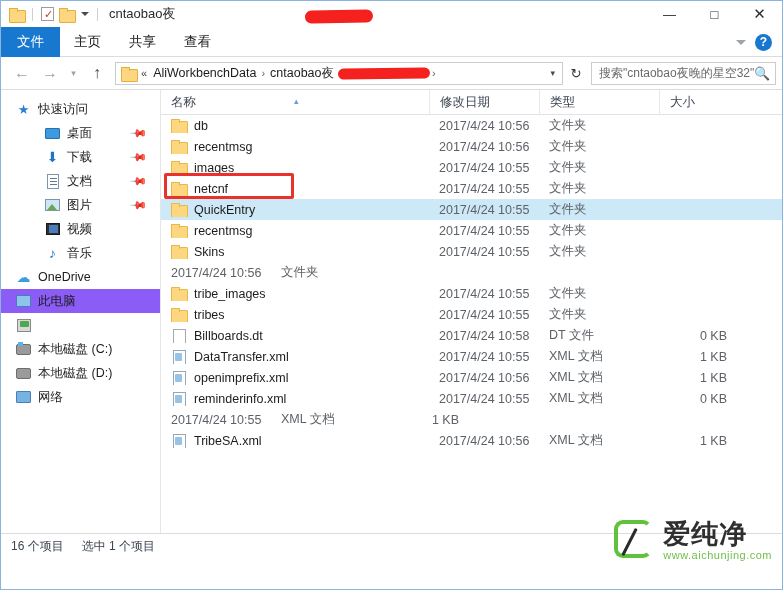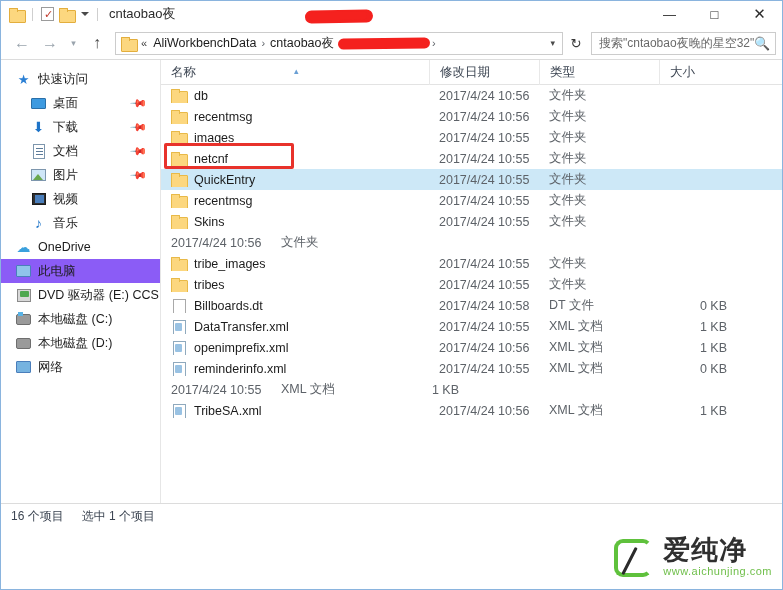--- a/index.html
+++ b/index.html
@@ -174,21 +174,21 @@
   }
   .sidebar {
     width: 160px; background: #ffffff; padding-top: 7px;
     border-right: 1px solid #e6e6e6; overflow: hidden; position: relative;
   }
   .sb-item {
     height: 24px; display: flex; align-items: center;
     padding-left: 14px; font-size: 12.5px; color: #1c1c1c;
     position: relative; white-space: nowrap;
   }
-  .sb-item.lvl2 { padding-left: 29px; }
+  .sb-item.lvl2 { padding-left: 29px; margin-left: 14px; }
   .sb-item.selected { background: #8b5cf6; }
   .sb-ico {
     width: 17px; height: 16px; margin-right: 6px;
     display: flex; align-items: center; justify-content: center;
     flex: 0 0 17px;
   }
   .pin {
     position: absolute; right: 14px; top: 6px;
     font-size: 11px; color: #9aa4ad; transform: rotate(45deg);
   }
@@ -330,22 +330,22 @@
   
   .statusbar {
     height: 25px; display: flex; align-items: center;
     border-top: 1px solid #dcdcdc; background: #ffffff;
     padding-left: 10px; gap: 18px;
     font-size: 12px; color: #3c4552;
   }
 
   
   .watermark {
-    position: absolute; right: 10px; bottom: 12px;
-    display: flex; align-items: flex-end; gap: 11px;
+    position: absolute; right: 10px; bottom: 28px;
+    display: flex; align-items: flex-start; gap: 11px;
     pointer-events: none;
   }
   .wm-logo {
     width: 38px; height: 38px; border: 4px solid #5fc13c;
     border-radius: 9px; position: relative;
     border-right-color: transparent;
   }
   .wm-logo:after {
     content: ""; position: absolute; left: 10px; top: 3px;
     width: 3px; height: 30px; background: #2b2b2b;
@@ -381,20 +381,30 @@
       <span>cntaobao夜</span>
       <span class="redact-title"></span>
     </div>
     <div class="wincontrols">
       <div class="wc">—</div>
       <div class="wc">□</div>
       <div class="wc close-btn">✕</div>
     </div>
   </div>
 
+  <div class="ribbon">
+    <div class="rtab file-tab">文件</div>
+    <div class="rtab">主页</div>
+    <div class="rtab">共享</div>
+    <div class="rtab">查看</div>
+    <div class="ribbon-right">
+      <span class="chev-down"></span>
+      <span class="help-btn">?</span>
+    </div>
+  </div>
 
   <div class="addrbar">
     <div class="navbtn">←</div>
     <div class="navbtn">→</div>
     <div class="navbtn small">▾</div>
     <div class="navbtn enabled">↑</div>
     <div class="addrbox">
       <span class="ico-folder"></span>
       <span class="crumb-chevs">«</span>
       <span class="crumb">AliWorkbenchData</span>
@@ -469,21 +479,20 @@
       <div class="sb-item selected">
         <span class="sb-ico">
             <span class="i-pc"></span>
           </span>
         <span class="sb-label">此电脑</span>
       </div>
       <div class="sb-item">
         <span class="sb-ico">
             <span class="i-dvd"></span>
           </span>
-        <span class="sb-label">DVD 驱动器 (E:) CCS</span>
       </div>
       <div class="sb-item">
         <span class="sb-ico">
             <span class="i-disk c"></span>
           </span>
         <span class="sb-label">本地磁盘 (C:)</span>
       </div>
       <div class="sb-item">
         <span class="sb-ico">
             <span class="i-disk"></span>

